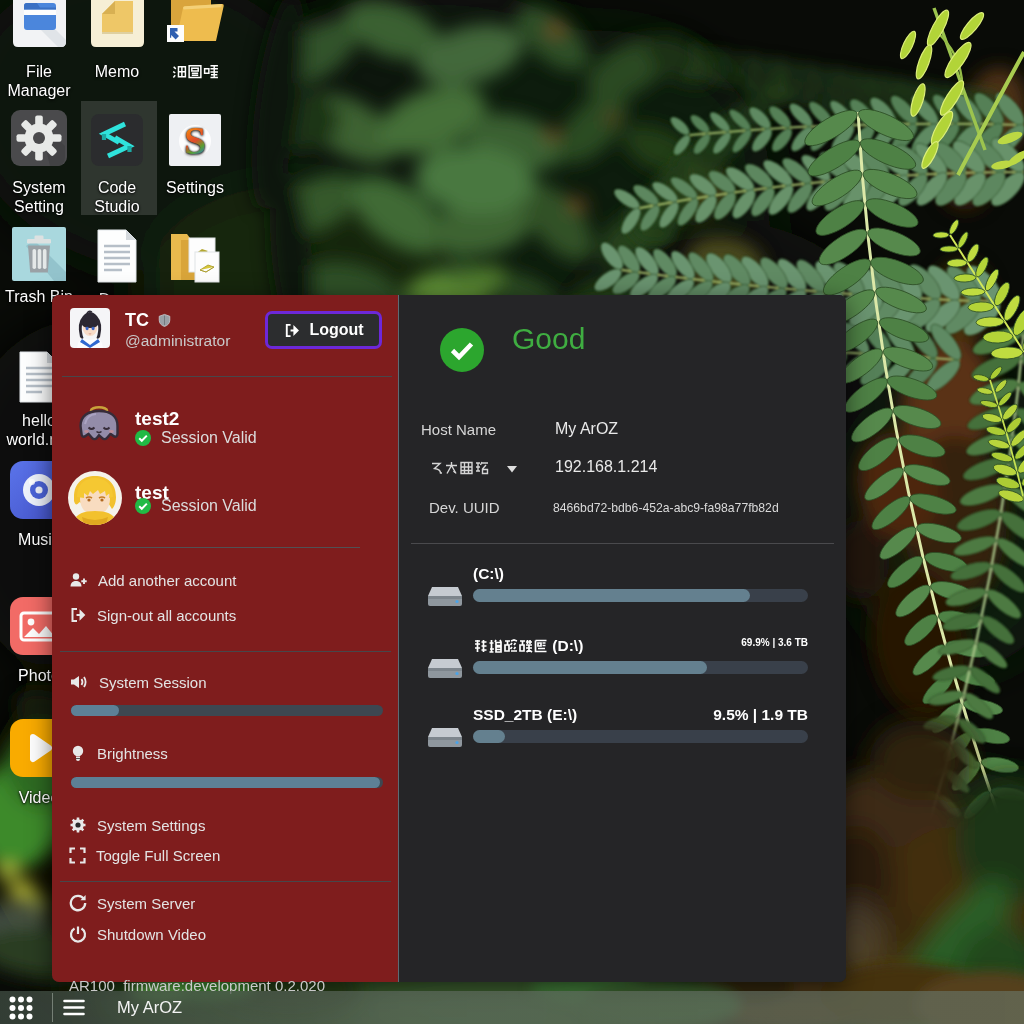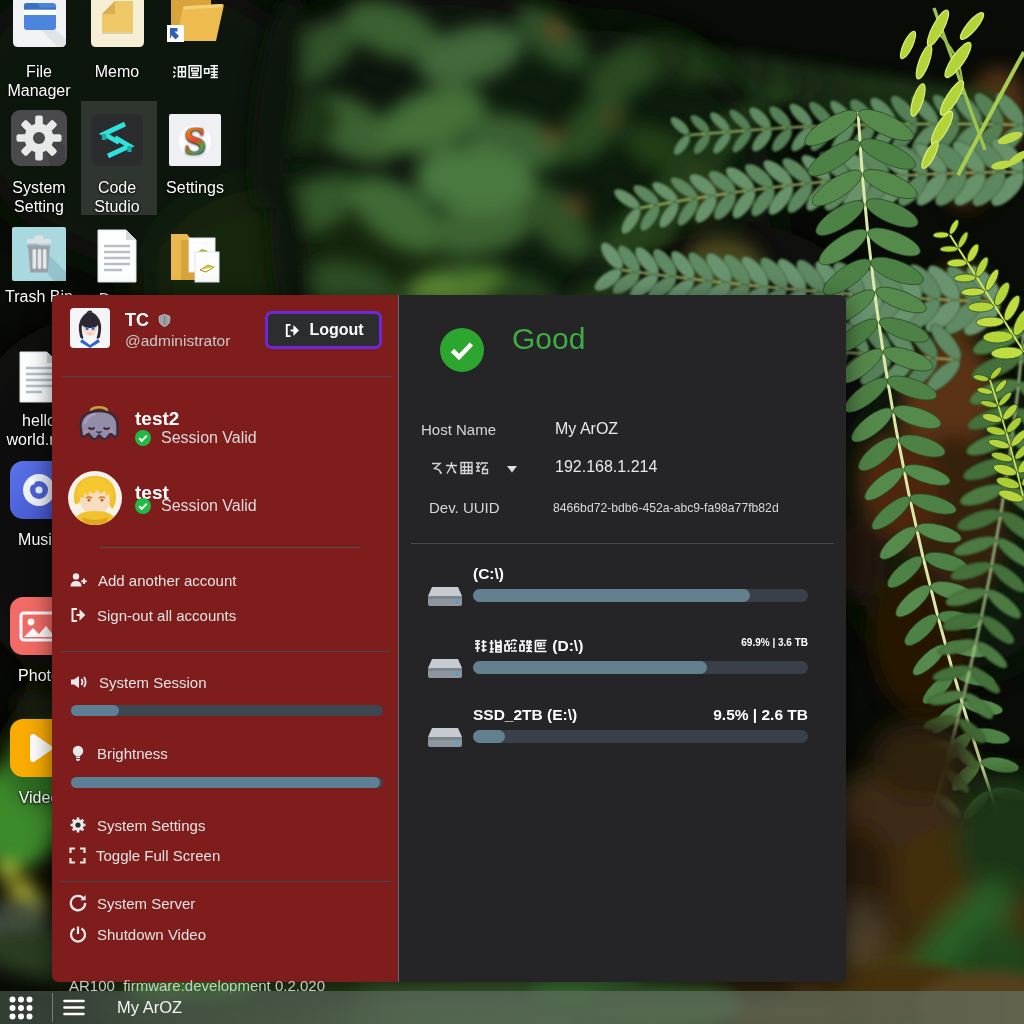--- a/index.html
+++ b/index.html
@@ -966,21 +966,21 @@
   <div class="dtrk" style="left:74px;top:366px;width:335px">
         <div class="fl" style="width:234px"></div>
       </div>
   <svg class="abs" style="left:28px;top:430px" width="36" height="27" viewBox="0 0 36 27">
         <path d="M5 3h26l4 9H1z" fill="#c6cbd1"></path>
         <path d="M1 12h34v8q0 2-2 2H3q-2 0-2-2z" fill="#8f979e"></path>
         <path d="M1 12h34v3H1z" fill="#7d858c"></path>
         <circle cx="30" cy="17.5" r="1.6" fill="#4aa3e8"></circle>
       </svg>
   <div class="abs bold" style="left:74px;top:411px;font-size:15.5px">SSD_2TB (E:\)</div>
-  <div class="abs bold" style="left:74px;top:411px;width:335px;text-align:right;font-size:15.5px">9.5% | 2.6 TB</div>
+  <div class="abs bold" style="left:74px;top:411px;width:335px;text-align:right;font-size:15.5px">9.5% | 1.9 TB</div>
   <div class="dtrk" style="left:74px;top:435px;width:335px">
         <div class="fl" style="width:32px"></div>
       </div>
  </div>
  <div id="vdiv"></div>
 </div>
 
 <div id="bar">
  <svg class="abs" style="left:9px;top:5px" width="24" height="24" viewBox="0 0 24 24">
   <g fill="#fff">

